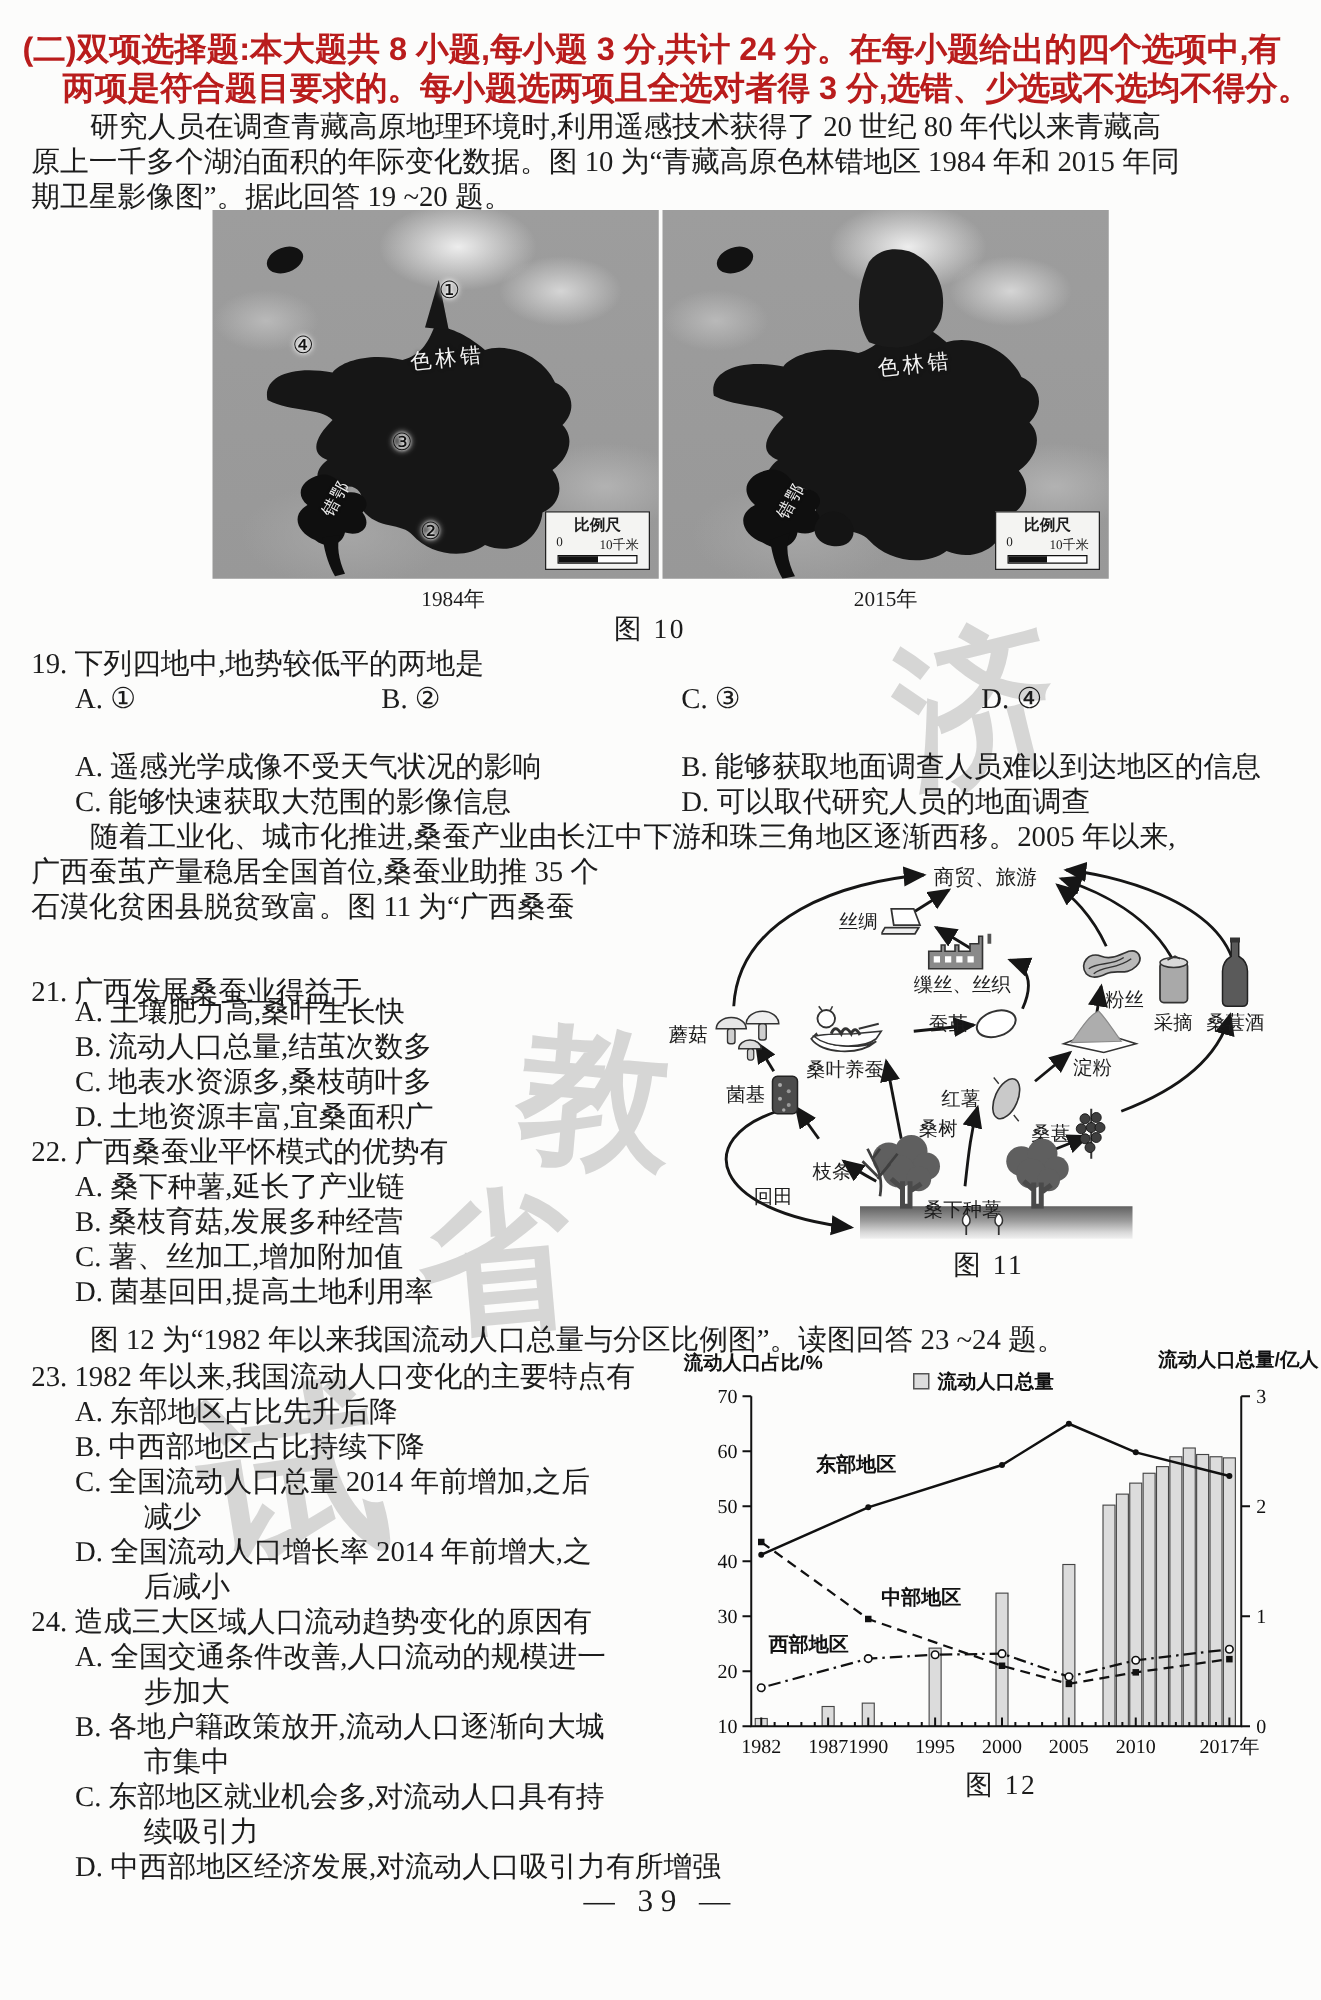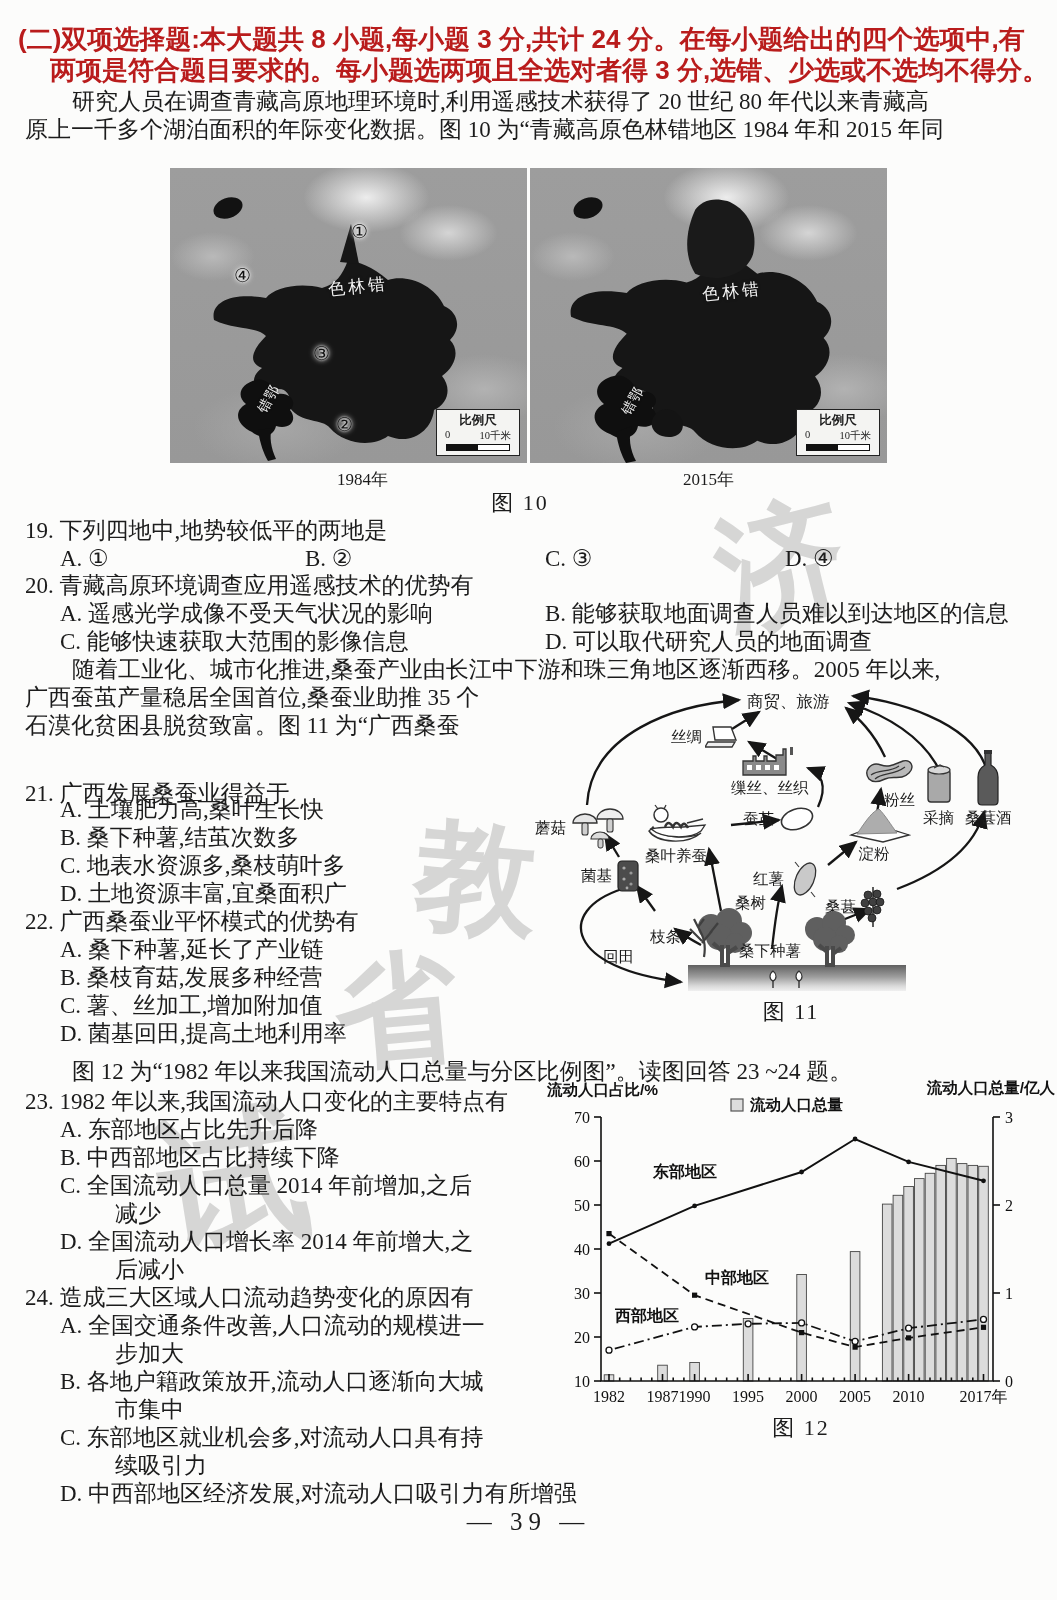--- a/index.html
+++ b/index.html
@@ -60,20 +60,21 @@
   <div class="wm" style="left:718px;top:480px;font-size:128px;transform:rotate(-14deg);">济</div>
   <div class="wm" style="left:415px;top:798px;font-size:122px;transform:rotate(5deg);">教</div>
   <div class="wm" style="left:335px;top:930px;font-size:122px;transform:rotate(-5deg);">省</div>
   <div class="wm" style="left:160px;top:1082px;font-size:148px;transform:rotate(-9deg);">试</div>
 
   <div class="line bold" style="left:18px;top:25px;">(二)双项选择题:本大题共 8 小题,每小题 3 分,共计 24 分。在每小题给出的四个选项中,有</div>
   <div class="line bold" style="left:50px;top:56px;">两项是符合题目要求的。每小题选两项且全选对者得 3 分,选错、少选或不选均不得分。</div>
 
   <div class="line" style="left:72px;top:88px;">研究人员在调查青藏高原地理环境时,利用遥感技术获得了 20 世纪 80 年代以来青藏高</div>
   <div class="line" style="left:25px;top:116px;">原上一千多个湖泊面积的年际变化数据。图 10 为“青藏高原色林错地区 1984 年和 2015 年同</div>
+  <div class="line" style="left:25px;top:144px;">期卫星影像图”。据此回答 19 ~20 题。</div>
 
   <div class="fig10">
     <div class="sat" style="left:2px;">
       <svg viewBox="0 0 357 295">
         <ellipse cx="58" cy="40" rx="15" ry="10" transform="rotate(-20 58 40)" fill="#121212"></ellipse>
         <path fill="#161616" d="M178,92 C172,108 166,116 152,120 C128,114 104,120 96,130 C62,124 40,134 44,152 C64,162 86,158 96,168 C84,180 76,194 92,200 C76,212 86,226 104,222 C116,218 122,228 120,240 C132,256 152,250 160,260 C174,276 202,280 218,268 C242,278 262,262 264,242 C278,236 282,220 272,208 C286,198 290,182 280,172 C292,160 288,144 274,138 C264,116 236,106 218,112 C202,98 188,94 178,92 Z"></path>
         <path fill="#161616" d="M170,94 L181,56 L189,96 Z"></path>
         <path fill="#0f0f0f" d="M86,212 C70,216 66,228 76,236 C62,244 68,258 82,264 C92,272 104,268 106,258 C120,262 128,252 120,242 C128,234 120,224 108,226 C102,216 94,210 86,212 Z"></path>
         <path fill="#0f0f0f" d="M88,262 C90,276 94,286 98,293 L106,291 C101,280 99,268 102,260 Z"></path>
       </svg>
@@ -118,33 +119,32 @@
     <div class="yearlab" style="left:362px;">2015年</div>
   </div>
   <div class="figcap" style="left:0;top:488px;width:1040px;text-align:center;">图 10</div>
 
   <div class="line" style="left:25px;top:517px;text-align:center;">19. 下列四地中,地势较低平的两地是</div>
   <div class="line opt" style="left:60px;top:545px;">A. ①</div>
   <div class="line opt" style="left:305px;top:545px;">B. ②</div>
   <div class="line opt" style="left:545px;top:545px;">C. ③</div>
   <div class="line opt" style="left:785px;top:545px;">D. ④</div>
 
-  <div class="line" style="left:25px;top:572px;">20. 青藏高原环境调查应用遥感技术的优势有</div>
   <div class="line opt" style="left:60px;top:600px;">A. 遥感光学成像不受天气状况的影响</div>
   <div class="line opt" style="left:545px;top:600px;">B. 能够获取地面调查人员难以到达地区的信息</div>
   <div class="line opt" style="left:60px;top:628px;">C. 能够快速获取大范围的影像信息</div>
   <div class="line opt" style="left:545px;top:628px;">D. 可以取代研究人员的地面调查</div>
 
   <div class="line" style="left:72px;top:656px;">随着工业化、城市化推进,桑蚕产业由长江中下游和珠三角地区逐渐西移。2005 年以来,</div>
   <div class="line" style="left:25px;top:684px;">广西蚕茧产量稳居全国首位,桑蚕业助推 35 个</div>
   <div class="line" style="left:25px;top:712px;">石漠化贫困县脱贫致富。图 11 为“广西桑蚕</div>
 
   <div class="line" style="left:25px;top:768px;margin-top:12px;">21. 广西发展桑蚕业得益于</div>
   <div class="line opt" style="left:60px;top:796px;">A. 土壤肥力高,桑叶生长快</div>
-  <div class="line opt" style="left:60px;top:824px;">B. 桑下种薯,结茧次数多</div>
+  <div class="line opt" style="left:60px;top:824px;">B. 流动人口总量,结茧次数多</div>
   <div class="line opt" style="left:60px;top:880px;">D. 土地资源丰富,宜桑面积广</div>
   <div class="line opt" style="left:60px;top:852px;">C. 地表水资源多,桑枝萌叶多</div>
 
   <div class="line" style="left:25px;top:908px;">22. 广西桑蚕业平怀模式的优势有</div>
   <div class="line opt" style="left:60px;top:936px;">A. 桑下种薯,延长了产业链</div>
   <div class="line opt" style="left:60px;top:964px;">B. 桑枝育菇,发展多种经营</div>
   <div class="line opt" style="left:60px;top:992px;">C. 薯、丝加工,增加附加值</div>
   <div class="line opt" style="left:60px;top:1020px;">D. 菌基回田,提高土地利用率</div>
 
   <div class="fig11">
@@ -330,21 +330,21 @@
     <div class="n" style="left:86px;top:242px;margin-left:39px;">
       <span>枝条</span>
       <span class="nicon"><svg width="42" height="44" viewBox="0 0 42 44">
             <path d="M20,42 C22,30 20,22 14,12 M18,26 L6,14 M18,28 L28,16 M26,18 L34,8 M14,12 L10,4 M14,12 L20,4" fill="none" stroke="#3f3f3f" stroke-width="2.2"></path>
           </svg></span>
     </div>
 
     <div class="n" style="left:78px;top:274px;">
         <span>回田</span>
       </div>
-    <div class="n" style="left:214px;top:268px;align-items:center;">
+    <div class="n" style="left:214px;top:285px;align-items:center;">
         <span>桑下种薯</span>
       </div>
 
     <span class="nicon" style="position:absolute;left:240px;top:296px;z-index:2;"><svg width="16" height="20" viewBox="0 0 16 20">
           <path d="M8,2 C12,5 12,10 8,12 C4,10 4,5 8,2 Z" fill="#fff" stroke="#333" stroke-width="1.2"></path>
           <line x1="8" y1="12" x2="8" y2="19" stroke="#333" stroke-width="1.4"></line>
         </svg></span>
     <span class="nicon" style="position:absolute;left:266px;top:296px;z-index:2;"><svg width="16" height="20" viewBox="0 0 16 20">
           <path d="M8,2 C12,5 12,10 8,12 C4,10 4,5 8,2 Z" fill="#fff" stroke="#333" stroke-width="1.2"></path>
           <line x1="8" y1="12" x2="8" y2="19" stroke="#333" stroke-width="1.4"></line>

